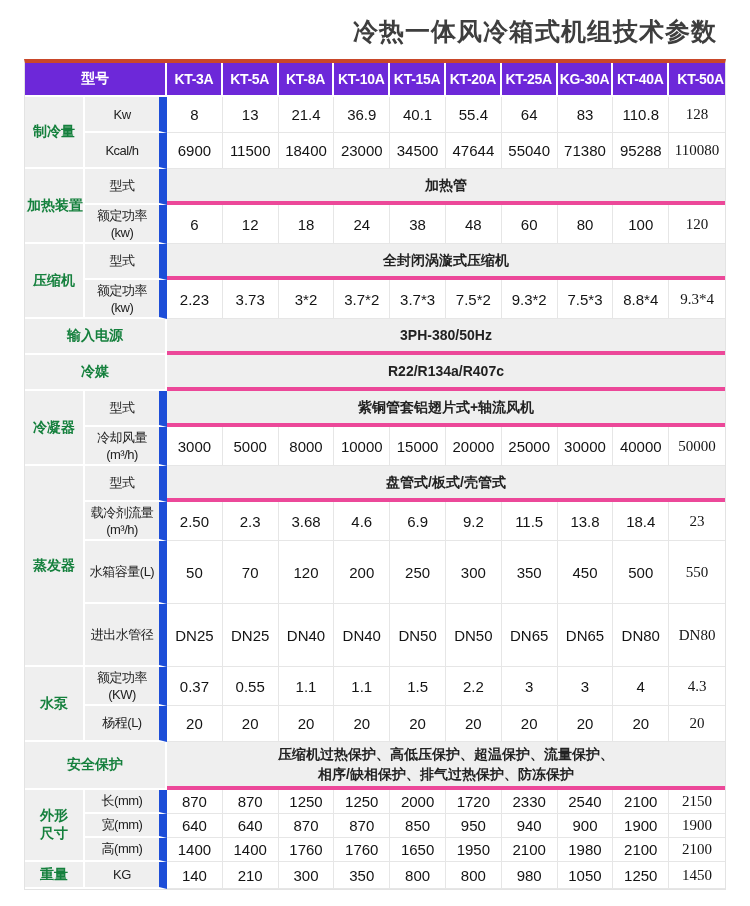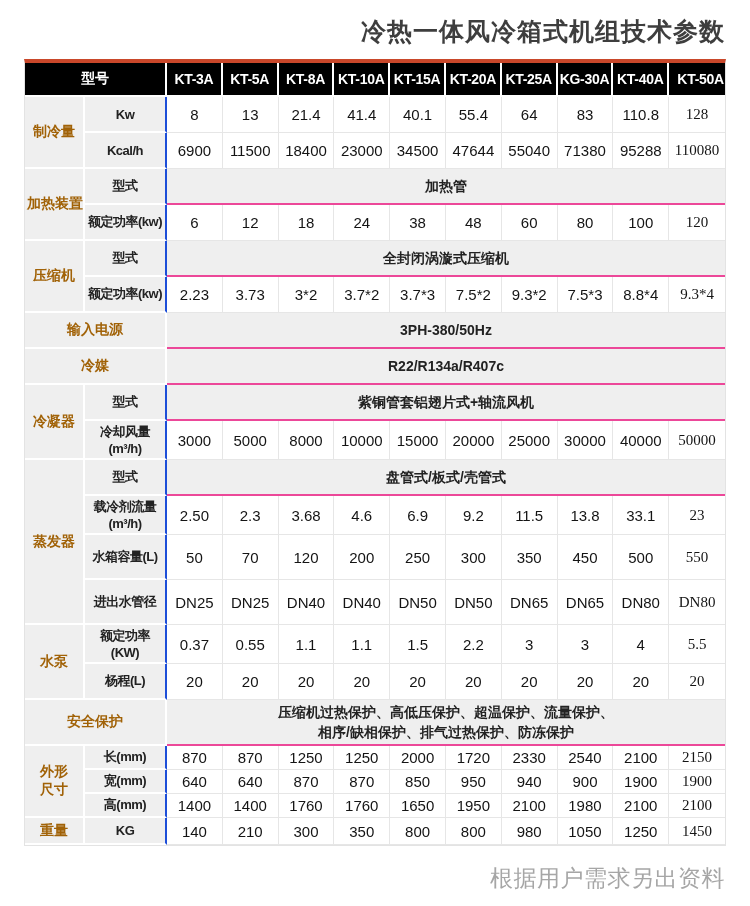--- a/index.html
+++ b/index.html
@@ -3,84 +3,84 @@
 <meta charset="utf-8">
 <style>
   * { box-sizing: border-box; }
   html, body { margin: 0; padding: 0; }
   body {
     width: 750px; height: 906px; background: #ffffff;
     font-family: "Liberation Sans", "DejaVu Sans", sans-serif;
     color: #1e1e1e; overflow: hidden;
   }
   .page-title {
-    margin: 16px 25px 13px 25px;
+    margin: 16px 33px 13px 25px;
     text-align: right;
     font-size: 25px; font-weight: bold; color: #3e3e3e;
     letter-spacing: 1px; line-height: 30px;
   }
   .table-wrap {
     margin: 0 24px;
     border: 1px solid #e3e3e3;
     border-top: 4px solid #c9472a;
     background: #ffffff;
   }
   table.spec {
     width: 100%;
     border-collapse: separate; border-spacing: 0;
     table-layout: fixed;
   }
   table.spec th {
-    background: #000000; color: #ffffff;
+    background: #6d28d9; color: #ffffff;
     font-size: 14px; font-weight: bold;
     height: 34px; padding: 2px 1px;
     border-right: 2px solid #ffffff;
     border-bottom: 2px solid #ffffff;
     text-align: center; vertical-align: middle;
     letter-spacing: -0.3px;
   }
   table.spec th:last-child { border-right: none; padding-left: 8px; }
   table.spec td {
     vertical-align: middle; text-align: center;
     height: 36px; padding: 2px 2px;
   }
   .group-cell {
     background: #efefef;
     border-right: 2px solid #ffffff;
     border-bottom: 2px solid #ffffff;
     font-size: 14px; font-weight: bold;
     white-space: pre-line; word-break: keep-all;
-    color: #a16207;
+    color: #15803d;
     margin-left: 44px;
   }
   .label-cell {
     background: #efefef;
-    border-right: 2px solid #1d4ed8;
+    border-right: 8px solid #1d4ed8;
     border-bottom: 2px solid #ffffff;
-    font-size: 13px; font-weight: bold;
+    font-size: 13px; font-weight: normal;
     letter-spacing: -0.5px;
     white-space: pre-line; word-break: keep-all;
     color: #222222; overflow: hidden;
   }
   .span-cell {
     background: #efefef;
-    border-bottom: 2px solid #ec4899;
+    border-bottom: 4px solid #ec4899;
     font-size: 14px; font-weight: bold;
     height: 29px; line-height: 20px;
     white-space: pre-line; color: #222222;
   }
   .data-cell {
     background: #ffffff;
     border-right: 1px solid #e6e6e6;
     border-bottom: 1px solid #e6e6e6;
     font-size: 15px; color: #141414;
   }
   .data-cell:last-child { border-right: none; font-family: Liberation Serif, serif; }
   
-  tbody tr:nth-child(13) td, tbody tr:nth-child(14) td { height: 45px; margin-top: 24px; }
+  tbody tr:nth-child(13) td, tbody tr:nth-child(14) td { height: 63px; margin-top: 24px; }
   tbody tr:nth-child(18) td, tbody tr:nth-child(19) td,
   tbody tr:nth-child(20) td { height: 24px; }
   tbody tr:nth-child(21) td { height: 27px; text-align: center; }
   .footer-note {
     margin: 15px 25px 0 25px;
     text-align: right;
     color: #a6a6a6;
     font-size: 23px; line-height: 34px;
     letter-spacing: 0.5px;
   }
@@ -112,21 +112,21 @@
           <th>KT-50A</th>
         </tr>
     </thead>
     <tbody>
         <tr>
           <td class="group-cell" rowspan="2">制冷量</td>
           <td class="label-cell">Kw</td>
           <td class="data-cell">8</td>
           <td class="data-cell">13</td>
           <td class="data-cell">21.4</td>
-          <td class="data-cell">41.4</td>
+          <td class="data-cell">36.9</td>
           <td class="data-cell">40.1</td>
           <td class="data-cell">55.4</td>
           <td class="data-cell">64</td>
           <td class="data-cell">83</td>
           <td class="data-cell">110.8</td>
           <td class="data-cell">128</td>
         </tr>
         <tr>
           <td class="label-cell">Kcal/h</td>
           <td class="data-cell">6900</td>
@@ -211,21 +211,21 @@
           <td class="label-cell">载冷剂流量
 (m³/h)</td>
           <td class="data-cell">2.50</td>
           <td class="data-cell">2.3</td>
           <td class="data-cell">3.68</td>
           <td class="data-cell">4.6</td>
           <td class="data-cell">6.9</td>
           <td class="data-cell">9.2</td>
           <td class="data-cell">11.5</td>
           <td class="data-cell">13.8</td>
-          <td class="data-cell">33.1</td>
+          <td class="data-cell">18.4</td>
           <td class="data-cell">23</td>
         </tr>
         <tr>
           <td class="label-cell">水箱容量(L)</td>
           <td class="data-cell">50</td>
           <td class="data-cell">70</td>
           <td class="data-cell">120</td>
           <td class="data-cell">200</td>
           <td class="data-cell">250</td>
           <td class="data-cell">300</td>
@@ -252,21 +252,21 @@
           <td class="label-cell">额定功率(KW)</td>
           <td class="data-cell">0.37</td>
           <td class="data-cell">0.55</td>
           <td class="data-cell">1.1</td>
           <td class="data-cell">1.1</td>
           <td class="data-cell">1.5</td>
           <td class="data-cell">2.2</td>
           <td class="data-cell">3</td>
           <td class="data-cell">3</td>
           <td class="data-cell">4</td>
-          <td class="data-cell">5.5</td>
+          <td class="data-cell">4.3</td>
         </tr>
         <tr>
           <td class="label-cell">杨程(L)</td>
           <td class="data-cell">20</td>
           <td class="data-cell">20</td>
           <td class="data-cell">20</td>
           <td class="data-cell">20</td>
           <td class="data-cell">20</td>
           <td class="data-cell">20</td>
           <td class="data-cell">20</td>

